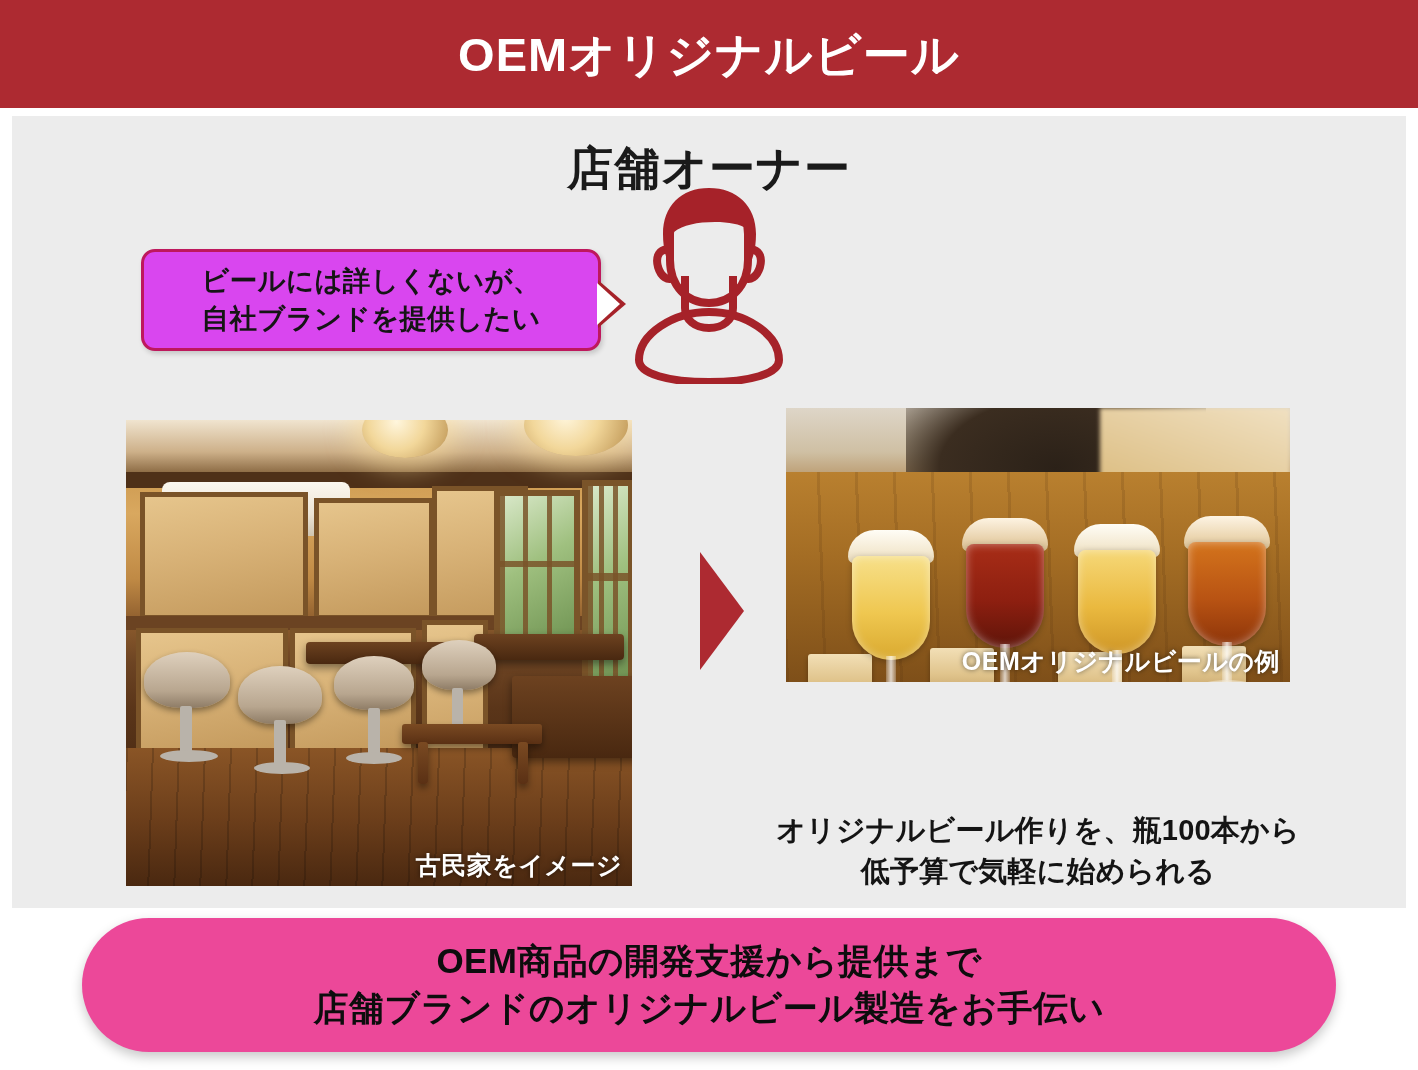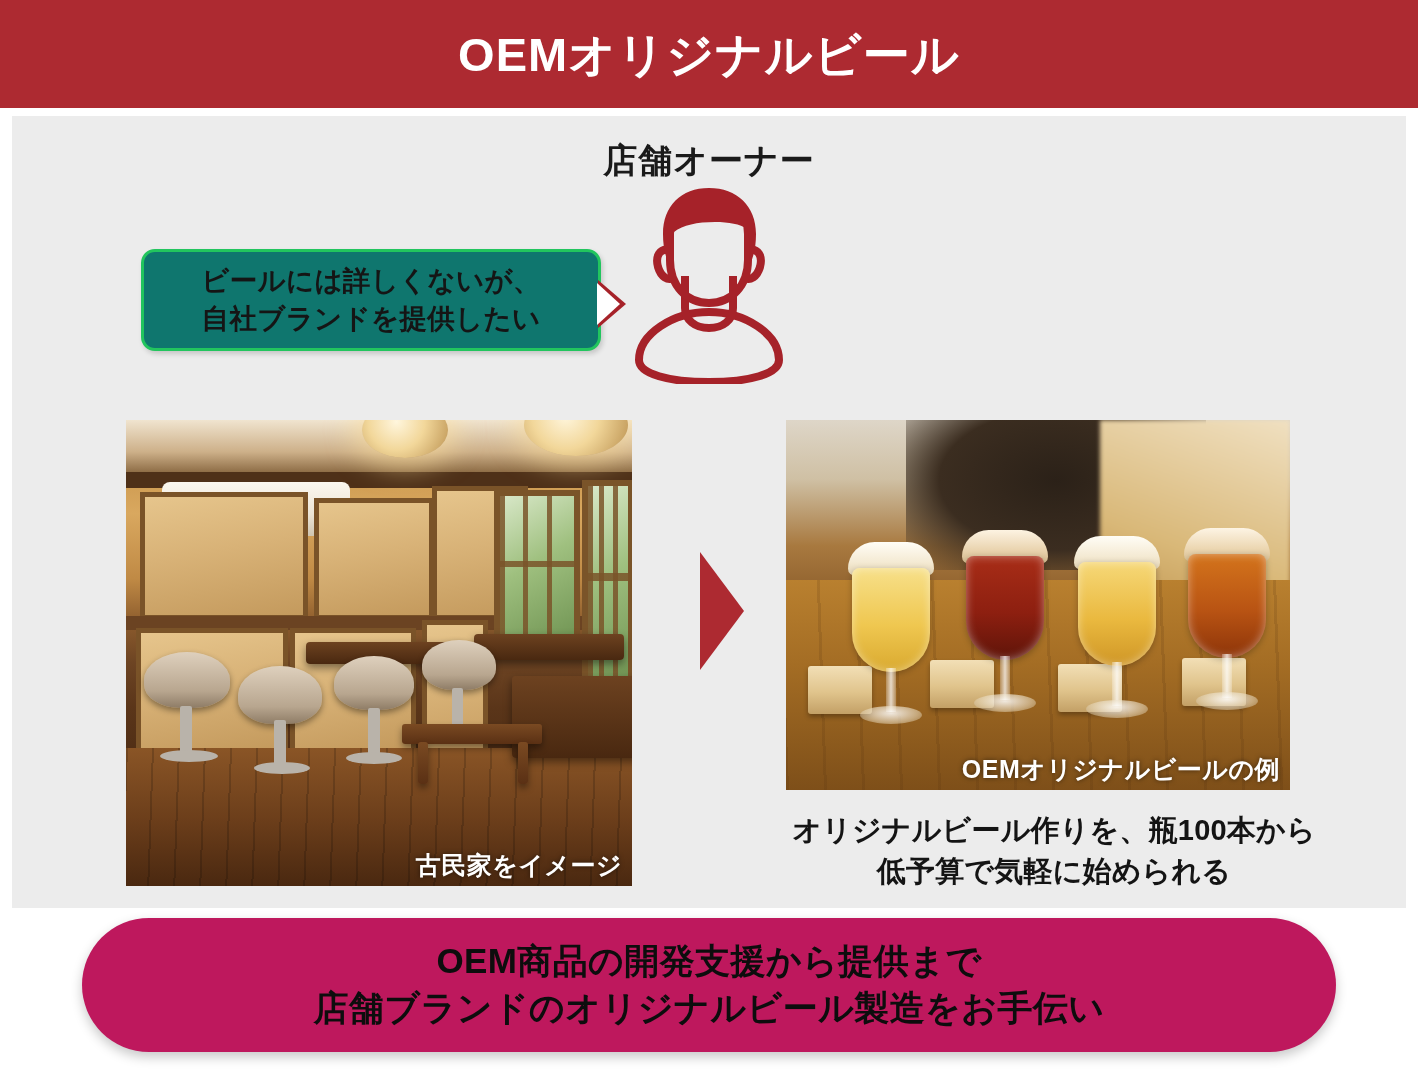--- a/index.html
+++ b/index.html
@@ -45,38 +45,38 @@
     background: #ececec;
   }
 
   
   .owner-label {
     position: absolute;
     left: 0;
     top: 22px;
     width: 1394px;
     text-align: center;
-    font-size: 34px;
+    font-size: 46px;
     font-weight: bold;
     color: #1a1a1a;
     letter-spacing: 1px;
   }
   .owner-figure {
     position: absolute;
     left: 617px;
     top: 68px;
     width: 160px;
     height: 200px;
   }
 
   
   .bubble {
     position: absolute;
-    background: #0f766e;
-    border: 3px solid #22c55e;
+    background: #d946ef;
+    border: 3px solid #be185d;
     border-radius: 14px;
     box-shadow: 2px 3px 5px rgba(0,0,0,0.16);
     display: flex;
     align-items: center;
     justify-content: center;
     box-sizing: border-box;
   }
   .bubble-text {
     font-size: 27.5px;
     font-weight: bold;
@@ -139,23 +139,23 @@
     overflow: hidden;
   }
   .photo-left {
     left: 114px;
     top: 304px;
     width: 506px;
     height: 466px;
   }
   .photo-right {
     left: 774px;
-    top: 304px;
+    top: 292px;
     width: 504px;
-    height: 370px;
+    height: 274px;
   }
   .photo-overlay-label {
     position: absolute;
     right: 10px;
     bottom: 4px;
     color: #ffffff;
     font-size: 25px;
     font-weight: bold;
     text-shadow: 0 0 5px rgba(0,0,0,0.55);
     letter-spacing: 0.5px;
@@ -295,30 +295,30 @@
     position:absolute;
     text-align:center;
     font-size: 29px;
     font-weight: bold;
     color: #141414;
     line-height: 1.42;
     white-space: pre-line;
     letter-spacing: 0.2px;
   }
   .caption-left  { left: 40px;  top: 694px; width: 656px; }
-  .caption-right { left: 732px; top: 694px; width: 620px; }
+  .caption-right { left: 716px; top: 694px; width: 620px; }
 
   
   .bottom-banner {
     position:absolute;
     left: 82px;
     top: 918px;
     width: 1254px;
     height: 134px;
-    background: #be185d;
+    background: #ec4899;
     border-radius: 70px;
     box-shadow: 0 5px 12px rgba(0,0,0,0.22);
     display:flex; align-items:center; justify-content:center;
   }
   .bottom-text {
     text-align:center;
     font-size: 35px;
     font-weight: bold;
     color: #0d0d0d;
     line-height: 1.34;

